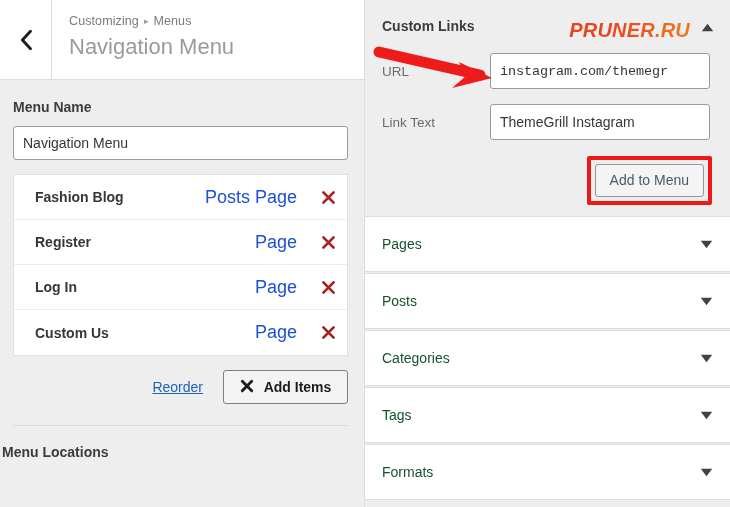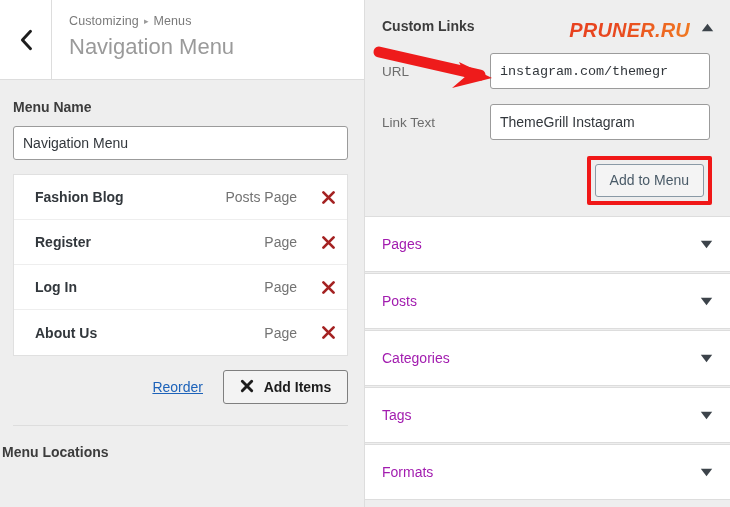--- a/index.html
+++ b/index.html
@@ -130,22 +130,22 @@
 
   .menu-item-title {
     flex: 1;
     font-size: 14px;
     font-weight: bold;
     color: #32373c;
     white-space: nowrap;
   }
 
   .menu-item-type {
-    font-size: 14px;
-    color: #737373;
+    font-size: 18px;
+    color: #1d4ed8;
     margin-right: 16px;
     white-space: nowrap;
     margin-left: 30px;
   }
 
   .menu-item-remove {
     width: 30px;
     text-align: center;
     margin-right: 4px;
     cursor: pointer;
@@ -348,21 +348,21 @@
     align-items: center;
     padding: 0 16px 0 17px;
     cursor: pointer;
     margin-bottom: 1px;
   }
   .accordion-row:first-child { border-top: 1px solid #dddddd; }
 
   .accordion-label {
     flex: 1;
     font-size: 14px;
-    color: #a21caf;
+    color: #14532d;
     white-space: nowrap;
   }
 
   .accordion-chevron {
     width: 16px;
     display: flex;
     align-items: center;
     justify-content: center;
   }
 
@@ -435,21 +435,21 @@
           <span class="menu-item-title">Log In</span>
           <span class="menu-item-type">Page</span>
           <span class="menu-item-remove">
             <svg width="15" height="15" viewBox="0 0 15 15">
               <path d="M2.4 2.4 L12.6 12.6 M12.6 2.4 L2.4 12.6" stroke="#a42222" stroke-width="2.7" stroke-linecap="round"></path>
             </svg>
           </span>
         </div>
 
         <div class="menu-item-row">
-          <span class="menu-item-title">About Us</span>
+          <span class="menu-item-title">Custom Us</span>
           <span class="menu-item-type">Page</span>
           <span class="menu-item-remove">
             <svg width="15" height="15" viewBox="0 0 15 15">
               <path d="M2.4 2.4 L12.6 12.6 M12.6 2.4 L2.4 12.6" stroke="#a42222" stroke-width="2.7" stroke-linecap="round"></path>
             </svg>
           </span>
         </div>
 
       </div>
 

